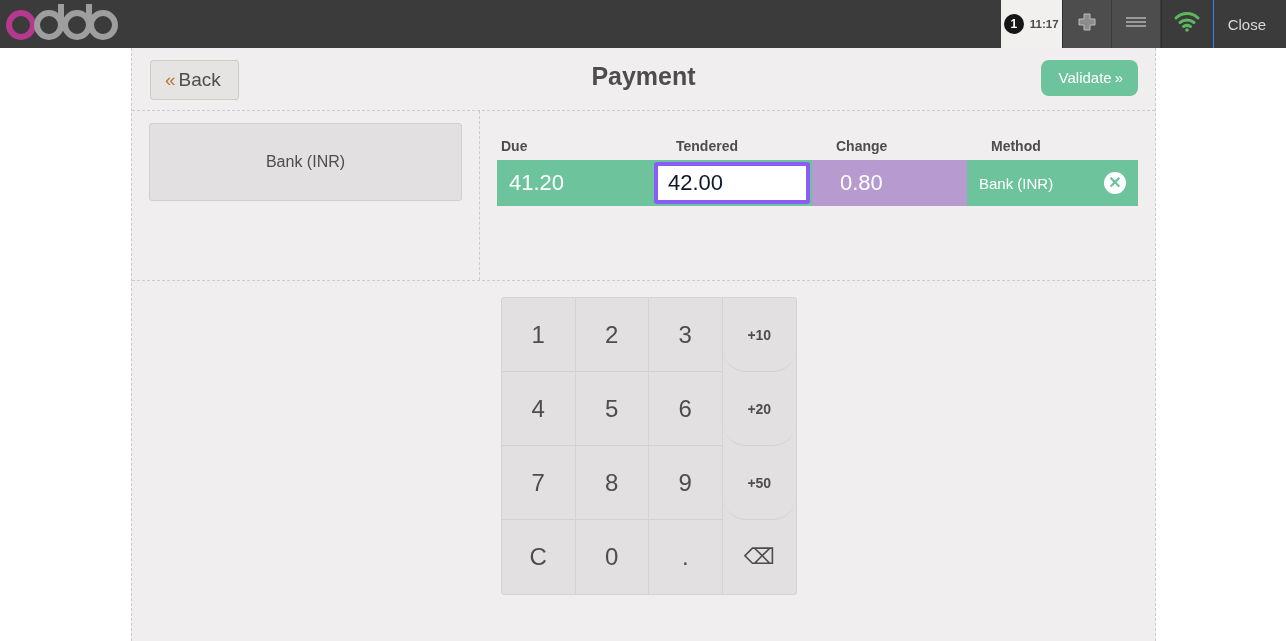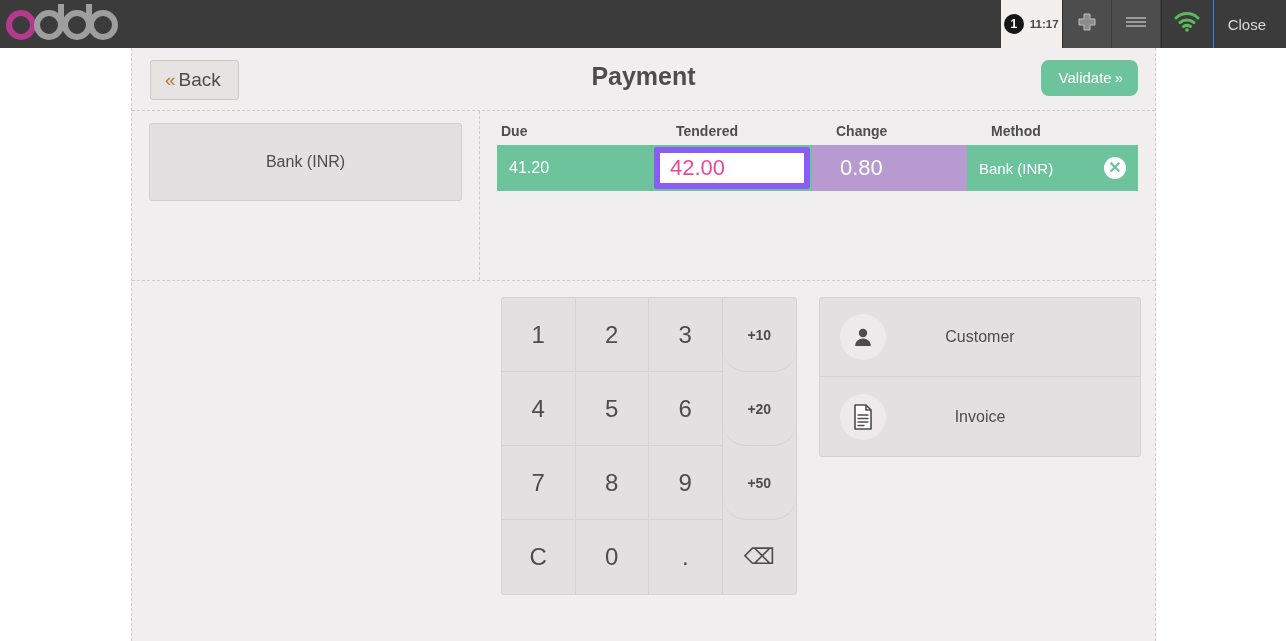--- a/index.html
+++ b/index.html
@@ -98,42 +98,42 @@
   .split { position: relative; height: 170px; border-top: 1px dashed #cfcbc9; }
   .methods {
     position: absolute; left: 0; top: 0; width: 348px; height: 100%;
     border-right: 1px dashed #cfcbc9; padding: 12px 17px 0 17px;
   }
   .method-btn {
     height: 78px; background: #e2e0e0; border: 1px solid #d2cfcd; border-radius: 3px;
     display: flex; align-items: center; justify-content: center;
     font-size: 16px; color: #4d4d4d;
   }
-  .lines { position: absolute; left: 348px; top: 0; right: 0; height: 100%; padding: 0 17px; }
+  .lines { position: absolute; left: 348px; top: 15px; right: 0; height: 100%; padding: 0 17px; }
 
   .line-head { display: flex; padding: 12px 0 6px 0; }
   .line-head span { font-size: 14px; font-weight: bold; color: #4d4d4d; }
   .col-due { width: 155px; padding-left: 4px; }
   .col-tendered { width: 160px; padding-left: 4px; margin-left: 20px; }
   .col-change { width: 155px; padding-left: 4px; }
   .col-method { flex: 1; padding-left: 4px; }
 
   .line-row { display: flex; align-items: stretch; height: 46px; }
   .cell-due {
     width: 155px; background: #6dc49c; color: #ffffff;
-    display: flex; align-items: center; padding-left: 12px; font-size: 16px; text-align: center;
+    display: flex; align-items: center; padding-left: 12px; font-size: 22px; text-align: center;
   }
   .cell-tendered {
     width: 160px; background: #6dc49c; position: relative;
     display: flex; align-items: center; padding: 0 2px;
   }
   .tendered-input {
     width: 100%; height: 42px; background: #ffffff;
-    border: 6px solid #8b5cf6; border-radius: 3px;
-    color: #ec4899; font-size: 22px;
+    border: 4px solid #8b5cf6; border-radius: 3px;
+    color: #0f172a; font-size: 22px;
     font-family: "Liberation Sans", sans-serif;
     padding-left: 10px; outline: none;
   }
   .cell-change {
     width: 155px; background: #b69ad0; color: #ffffff;
     display: flex; align-items: center; padding-left: 28px; font-size: 22px;
   }
   .cell-method {
     flex: 1; background: #6dc49c; color: #ffffff;
     display: flex; align-items: center; justify-content: space-between;
@@ -300,39 +300,17 @@
           <div class="key">8</div>
           <div class="key">9</div>
           <div class="key small">+50</div>
 
           <div class="key">C</div>
           <div class="key">0</div>
           <div class="key">.</div>
           <div class="key backspace">⌫</div>
         </div>
 
-        <div class="side-actions">
-          <div class="action-btn">
-            <span class="action-circle">
-              <svg width="24" height="24" viewBox="0 0 24 24" aria-hidden="true">
-                <circle cx="12" cy="8" r="4.2" fill="#4d4d4d"></circle>
-                <path d="M4.2 21 c0-4.6 3.6-7.4 7.8-7.4 s7.8 2.8 7.8 7.4 z" fill="#4d4d4d"></path>
-              </svg>
-            </span>
-            <span class="action-label">Customer</span>
-          </div>
-
-          <div class="action-btn">
-            <span class="action-circle">
-              <svg width="24" height="26" viewBox="0 0 24 26" aria-hidden="true">
-                <path d="M4 1 h11 l5 5 v19 h-16 z" fill="#ffffff" stroke="#4d4d4d" stroke-width="1.6" stroke-linejoin="round"></path>
-                <path d="M15 1 v5 h5" fill="none" stroke="#4d4d4d" stroke-width="1.6" stroke-linejoin="round"></path>
-                <path d="M7 11 h10 M7 14.5 h10 M7 18 h10 M7 21.5 h6" stroke="#4d4d4d" stroke-width="1.4" stroke-linecap="round"></path>
-              </svg>
-            </span>
-            <span class="action-label">Invoice</span>
-          </div>
-        </div>
 
       </div>
     </div>
   </div>
 </div>
 
 </body></html>

